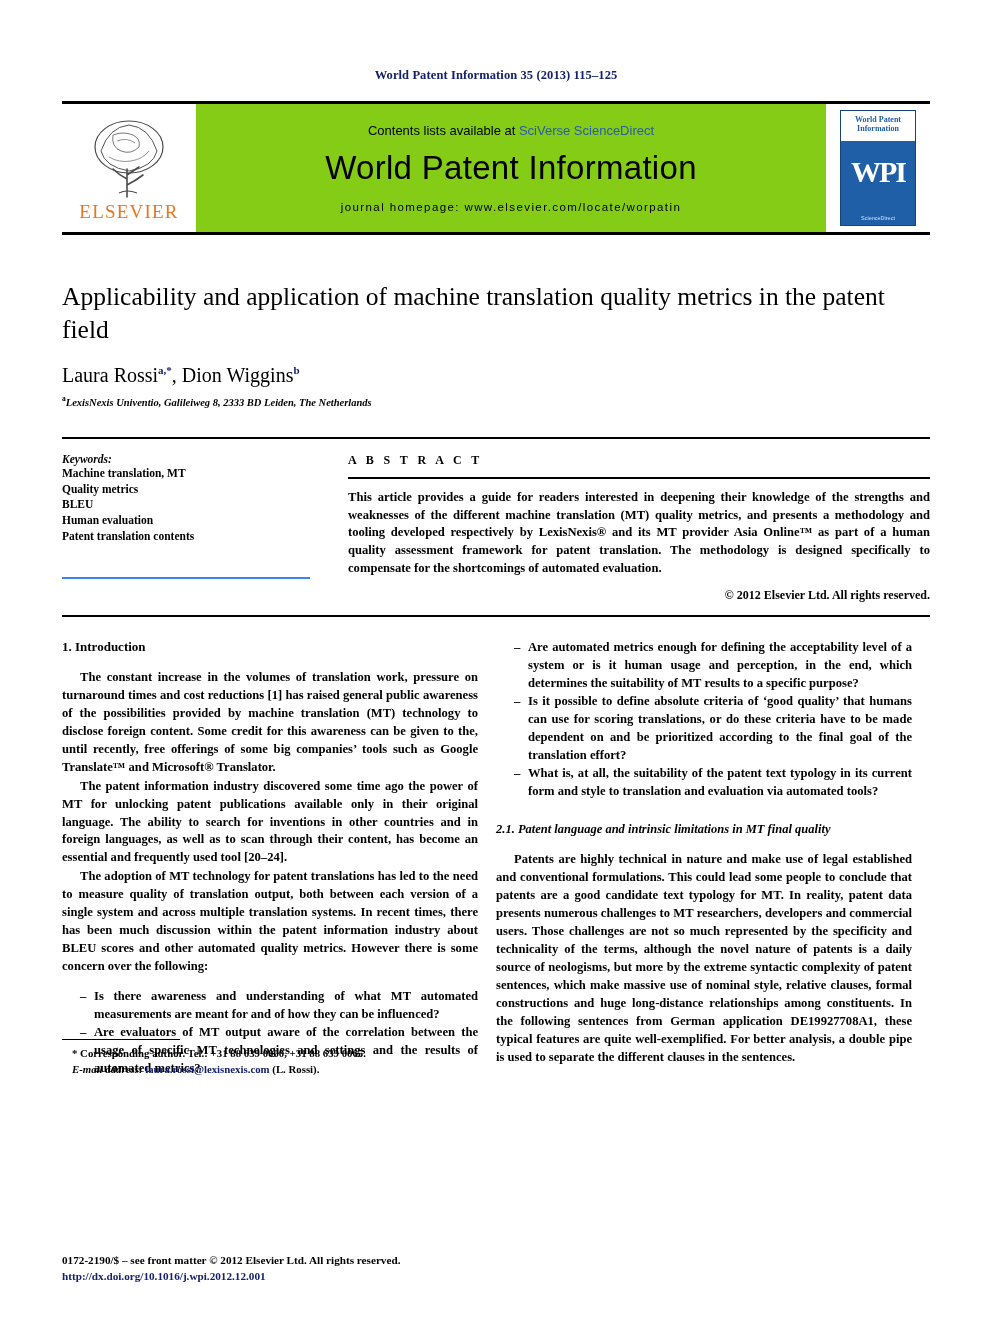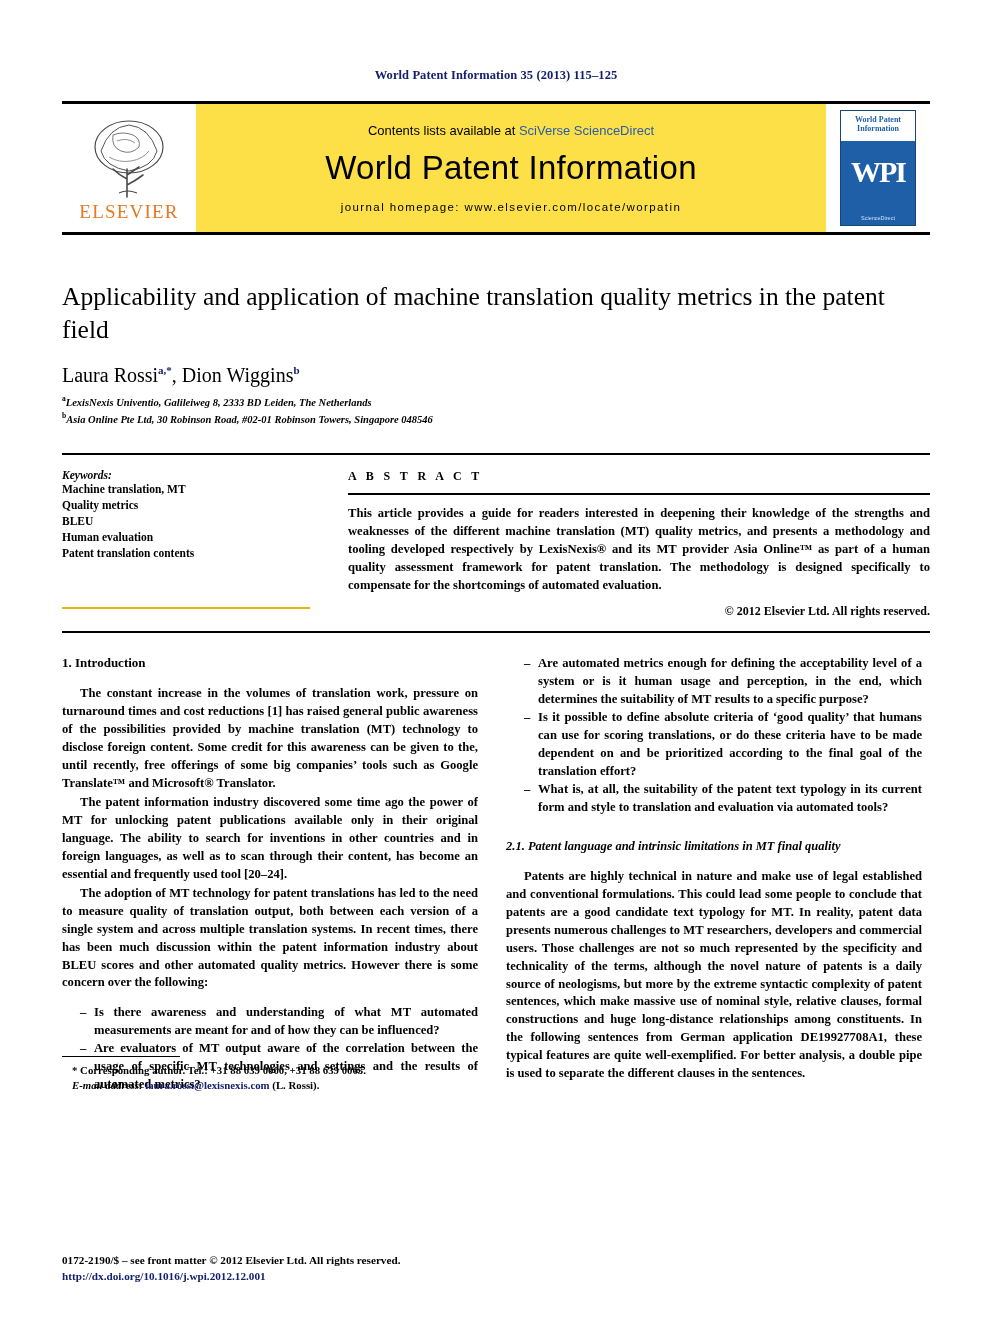--- a/index.html
+++ b/index.html
@@ -62,21 +62,21 @@
   .elsevier-word {
     font-family: "Liberation Serif", serif;
     font-size: 19px;
     letter-spacing: 1.2px;
     color: #e87722;
     font-weight: normal;
     margin-top: -2px;
   }
   .masthead-center {
     flex: 1 1 auto;
-    background: #fde047;
+    background: #84cc16;
     display: flex;
     flex-direction: column;
     align-items: center;
     justify-content: center;
     text-align: center;
     padding: 6px 0;
   }
   .contents-line {
     font-family: "Liberation Sans", sans-serif;
     font-size: 13px;
@@ -191,22 +191,22 @@
   .info-strip {
     margin-top: 26px;
     border-top: 2px solid #000;
     padding-top: 14px;
     display: flex;
     gap: 38px;
   }
   .keywords-col {
     width: 248px;
     flex: 0 0 248px;
-    border-bottom: 2px solid #eab308;
-    padding-bottom: 20px;
+    border-bottom: 2px solid #3b82f6;
+    padding-bottom: 6px;
     align-self: flex-start;
     min-height: 118px;
   }
   .kw-head {
     font-family: "Liberation Serif", serif;
     font-weight: bold;
     font-style: italic;
     font-size: 11.5px;
     margin-bottom: 1px;
   }
@@ -242,21 +242,21 @@
   }
   .strip-rule {
     border-bottom: 2px solid #000;
     margin-top: 12px;
   }
 
   
   .body-cols {
     margin-top: 22px;
     display: flex;
-    gap: 28px;
+    gap: 18px;
   }
   .col {
     width: 416px;
     flex: 0 0 416px;
     position: relative;
   }
   h2.sec {
     font-family: "Liberation Serif", serif;
     font-weight: bold;
     font-size: 13px;
@@ -391,21 +391,20 @@
 
   <div class="title-block">
     <h1 class="article-title">Applicability and application of machine translation quality metrics in the patent field</h1>
 
     <div class="authors">
       <span>Laura Rossi</span><sup>a,*</sup>, <span>Dion Wiggins</span><sup>b</sup>
     </div>
 
     <div class="affiliations">
       <div><sup>a</sup><span>LexisNexis Univentio, Galileiweg 8, 2333 BD Leiden, The Netherlands</span></div>
-      <div><sup>b</sup><span>Asia Online Pte Ltd, 30 Robinson Road, #02-01 Robinson Towers, Singapore 048546</span></div>
     </div>
   </div>
 
   <div class="info-strip">
     <div class="keywords-col">
       <div class="kw-head">Keywords:</div>
       <div class="kw-item">Machine translation, MT</div>
       <div class="kw-item">Quality metrics</div>
       <div class="kw-item">BLEU</div>
       <div class="kw-item">Human evaluation</div>

